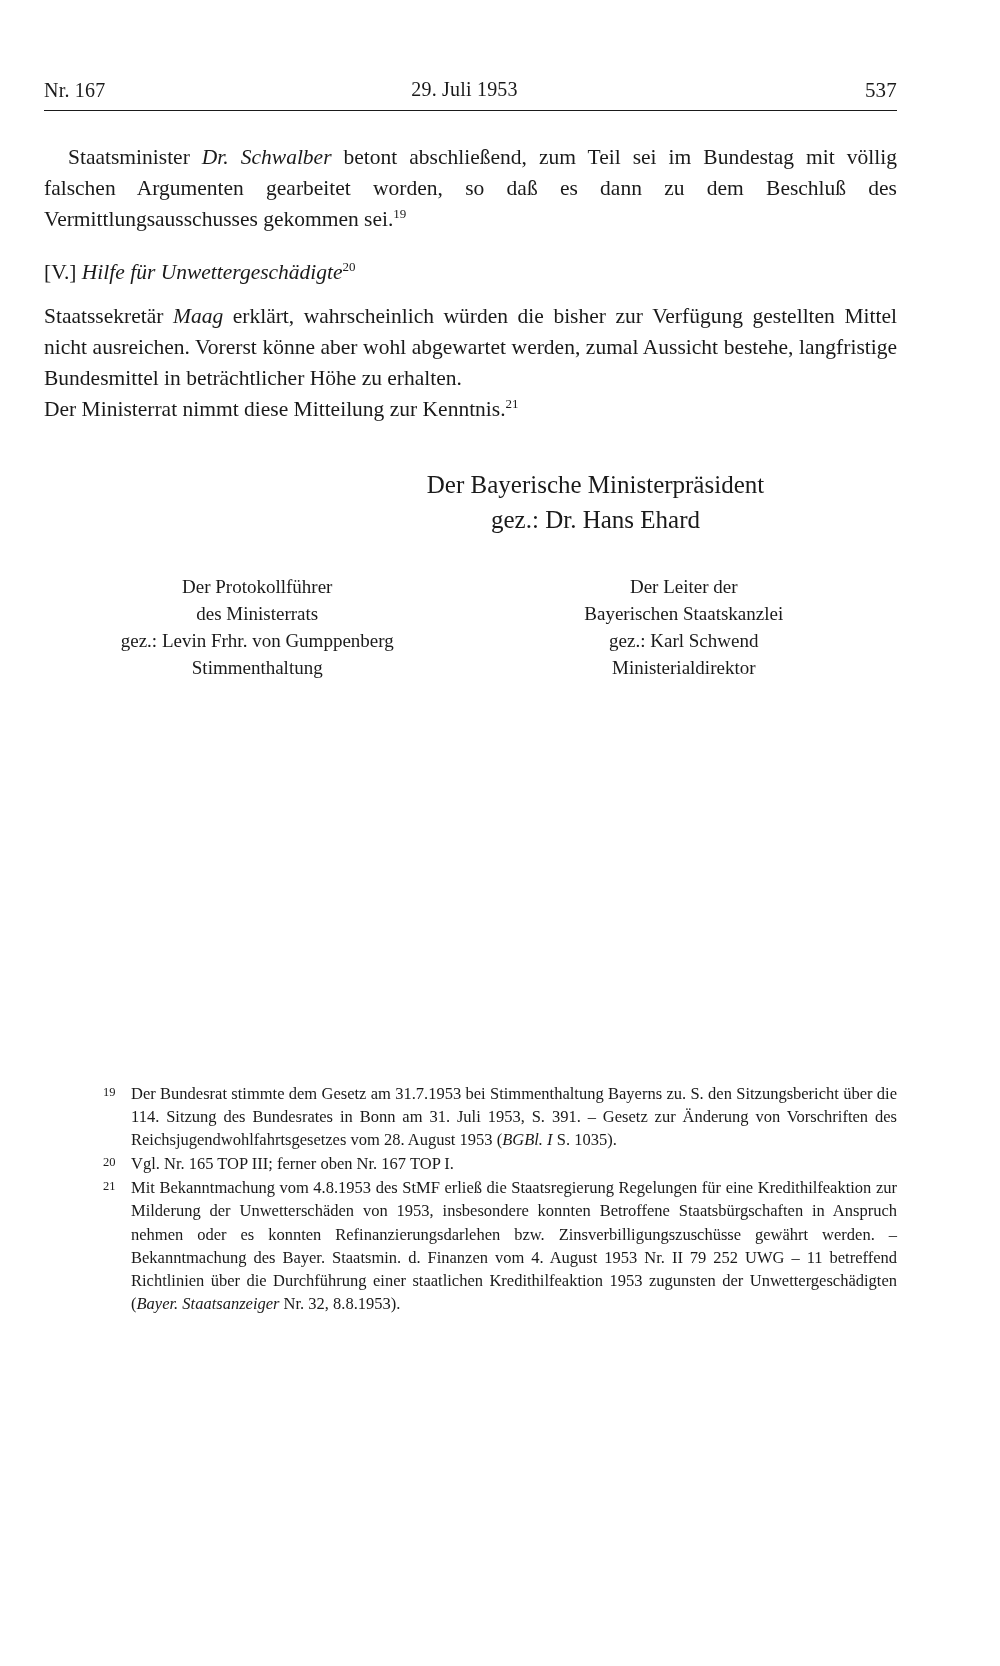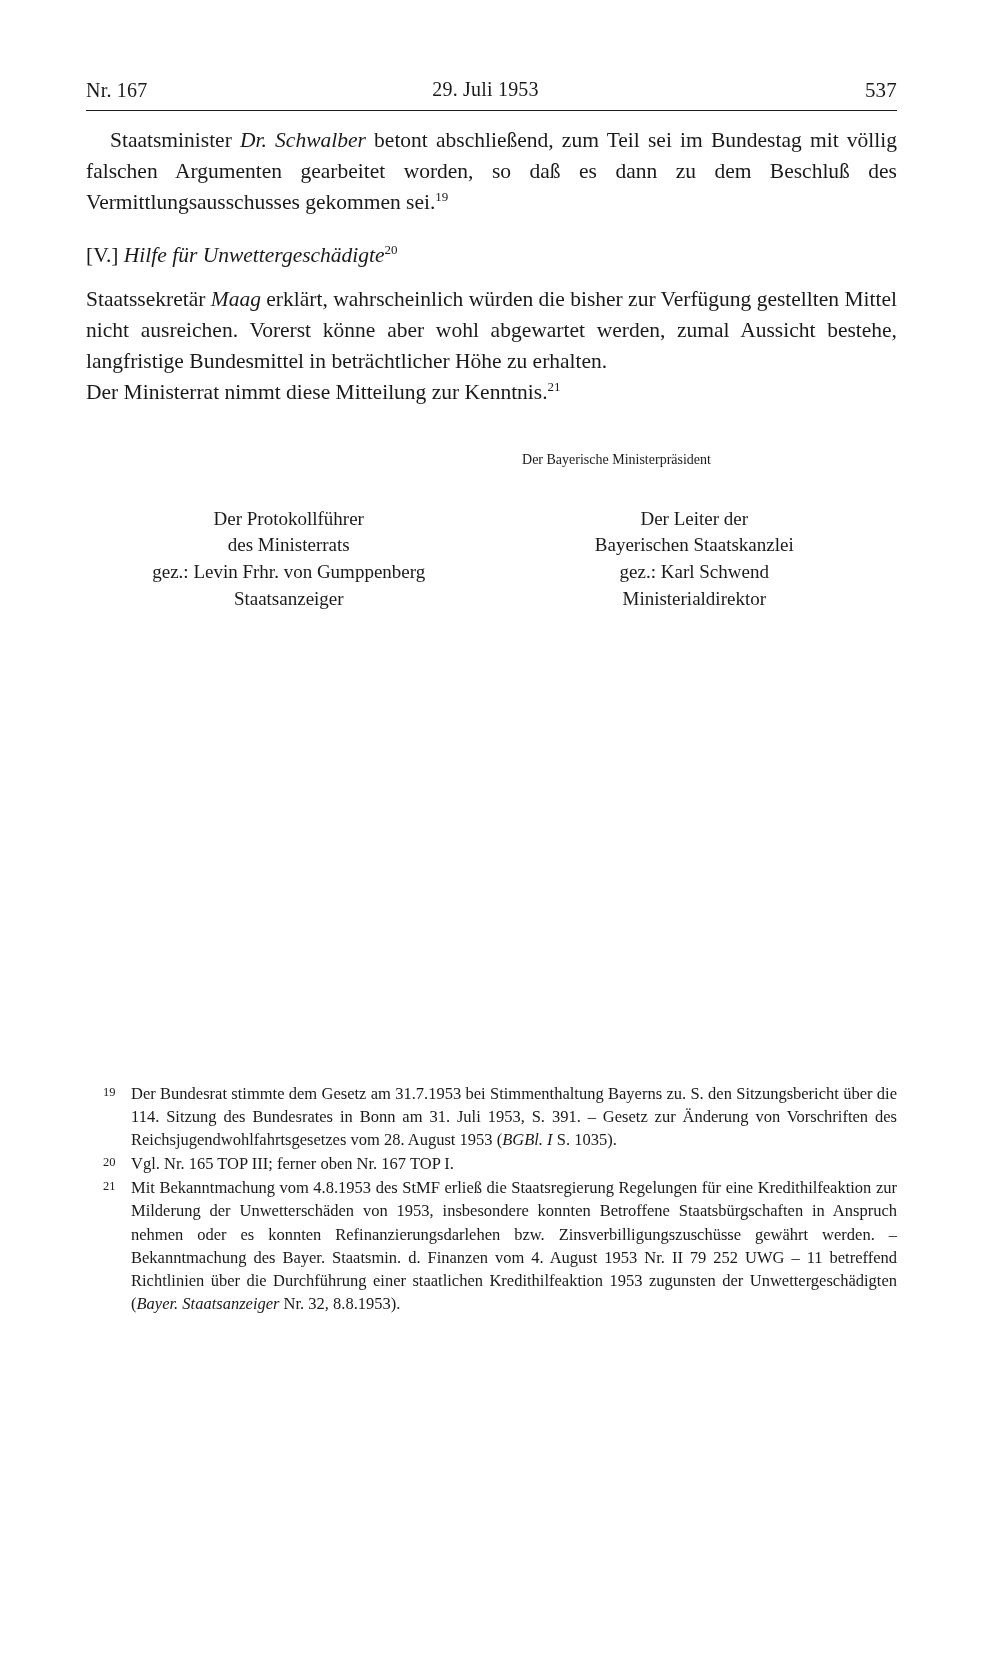--- a/index.html
+++ b/index.html
@@ -11,21 +11,21 @@
     width: 1000px;
     height: 1666px;
     font-family: "Liberation Serif", serif;
     color: #1a1a1a;
   }
   .page {
     position: relative;
     width: 1000px;
     height: 1666px;
     box-sizing: border-box;
-    padding: 78px 103px 0 86px;
+    padding: 78px 103px 0 44px;
   }
 
   
   .runhead {
     display: flex;
     align-items: baseline;
     justify-content: space-between;
     font-size: 20px;
     letter-spacing: 0.2px;
     padding-bottom: 7px;
@@ -37,21 +37,21 @@
     left: 0; right: 12px;
     text-align: center;
     pointer-events: none;
   }
   .runhead .rh-center-inner { display: inline-block; }
   .runhead .rh-right { flex: 0 0 auto; font-size: 21px; }
   .runhead-wrap { position: relative; }
 
   
   .body {
-    margin-top: 14px;
+    margin-top: 31px;
     font-size: 21.5px;
     line-height: 1.44;
     text-align: justify;
   }
   p.para {
     margin: 0 0 0 0;
     text-indent: 24px;
   }
   p.para.noindent { text-indent: 0; }
   .sec-head {
@@ -64,21 +64,21 @@
   sup.fn {
     font-size: 13px;
     vertical-align: super;
     line-height: 0;
   }
 
   
   .sig-top {
     margin-top: 42px;
     text-align: center;
-    font-size: 14px;
+    font-size: 25px;
     line-height: 1.42;
     padding-left: 250px;
   }
   .sig-cols {
     display: flex;
     margin-top: 36px;
     font-size: 19px;
     line-height: 1.42;
   }
   .sig-col {
@@ -129,28 +129,29 @@
     <div class="sec-head"><span class="bracket">[V.] </span><span class="title">Hilfe für Unwettergeschädigte</span><sup class="fn">20</sup></div>
 
     <p class="para noindent"><span>Staatssekretär </span><i class="name">Maag</i><span> erklärt, wahrscheinlich würden die bisher zur Verfügung gestellten Mittel nicht ausreichen. Vorerst könne aber wohl abgewartet werden, zumal Aussicht bestehe, langfristige Bundesmittel in beträchtlicher Höhe zu erhalten.</span></p>
 
     <p class="para noindent"><span>Der Ministerrat nimmt diese Mitteilung zur Kenntnis.</span><sup class="fn">21</sup></p>
 
   </div>
 
   <div class="sig-top">
     <div class="sig-line">Der Bayerische Ministerpräsident</div>
+    <div class="sig-line">gez.: Dr. Hans Ehard</div>
   </div>
 
   <div class="sig-cols">
     <div class="sig-col">
       <div class="sig-line">Der Protokollführer</div>
       <div class="sig-line">des Ministerrats</div>
       <div class="sig-line">gez.: Levin Frhr. von Gumppenberg</div>
-      <div class="sig-line">Staatsanzeiger</div>
+      <div class="sig-line">Stimmenthaltung</div>
     </div>
     <div class="sig-col">
       <div class="sig-line">Der Leiter der</div>
       <div class="sig-line">Bayerischen Staatskanzlei</div>
       <div class="sig-line">gez.: Karl Schwend</div>
       <div class="sig-line">Ministerialdirektor</div>
     </div>
   </div>
 
   <div class="footnotes">

